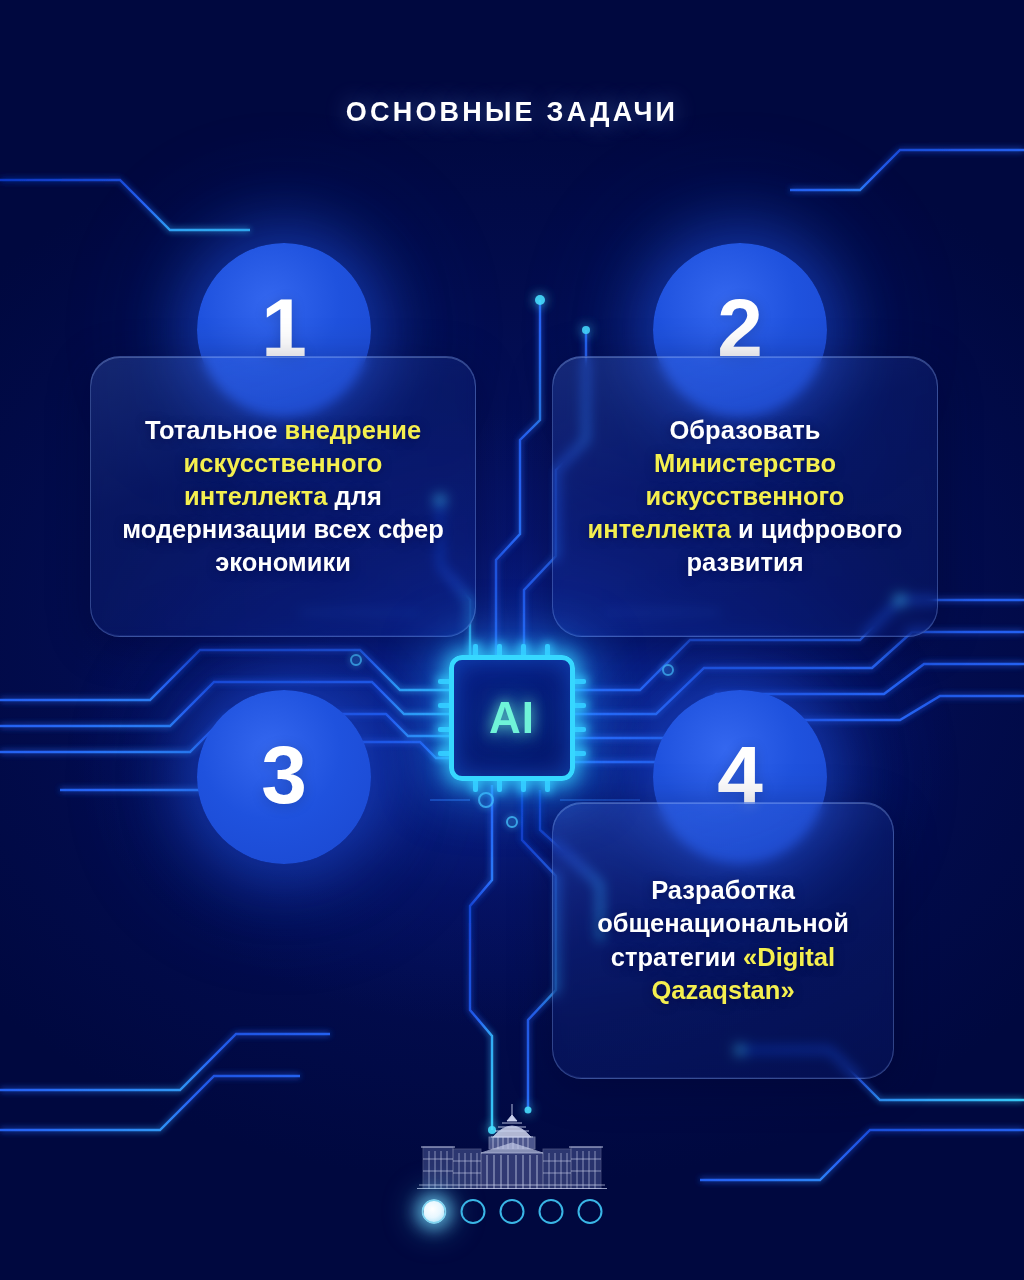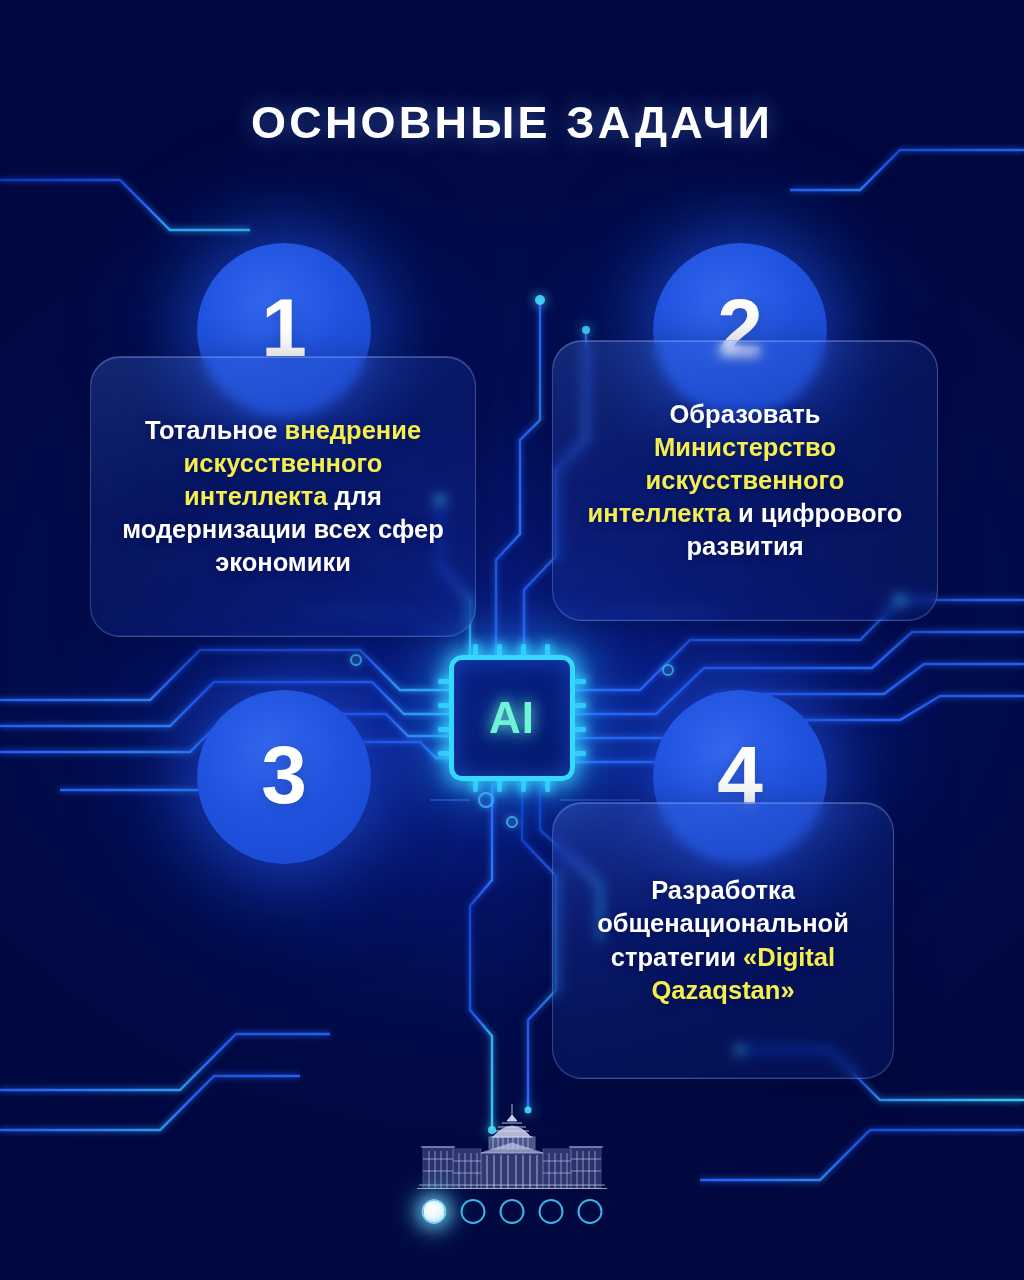--- a/index.html
+++ b/index.html
@@ -21,21 +21,21 @@
   }
 
   
   .circuit { position:absolute; inset:0; pointer-events:none; }
   .circuit svg { width:100%; height:100%; display:block; }
 
   
   .title {
     position:absolute; top:97px; left:0; width:100%;
     text-align:center;
-    font-size:45px; font-weight:700; letter-spacing:3.2px;
+    font-size:27px; font-weight:700; letter-spacing:3.2px;
     color:#ffffff;
     text-shadow:0 0 22px rgba(120,170,255,.45);
   }
 
   
   .badge {
     position:absolute;
     width:174px; height:174px;
     border-radius:50%;
     background:radial-gradient(circle at 42% 34%, #3467ef 0%, #1f52de 46%, #1a47cf 100%);
@@ -62,21 +62,21 @@
     box-shadow:
       inset 0 1px 0 rgba(190,215,255,.28),
       inset 0 -1px 0 rgba(120,160,255,.12),
       0 8px 42px rgba(0,4,40,.35);
     backdrop-filter:blur(6px);
     display:flex; align-items:center; justify-content:center;
     padding:40px 26px;
     z-index:3;
   }
   #card-1 { left:90px;  top:356px; width:386px; height:281px; }
-  #card-2 { left:552px; top:340px; width:386px; height:281px; }
+  #card-2 { left:552px; top:356px; width:386px; height:281px; }
   #card-3 { left:90px;  top:802px; width:386px; height:277px; }
   #card-4 { left:552px; top:802px; width:342px; height:277px; }
 
   .card-text {
     text-align:center;
     font-size:25.5px; font-weight:700; line-height:1.30;
     color:#ffffff;
     text-shadow:0 1px 10px rgba(0,8,60,.55);
   }
   .hl { color:#f4ef4f; }

